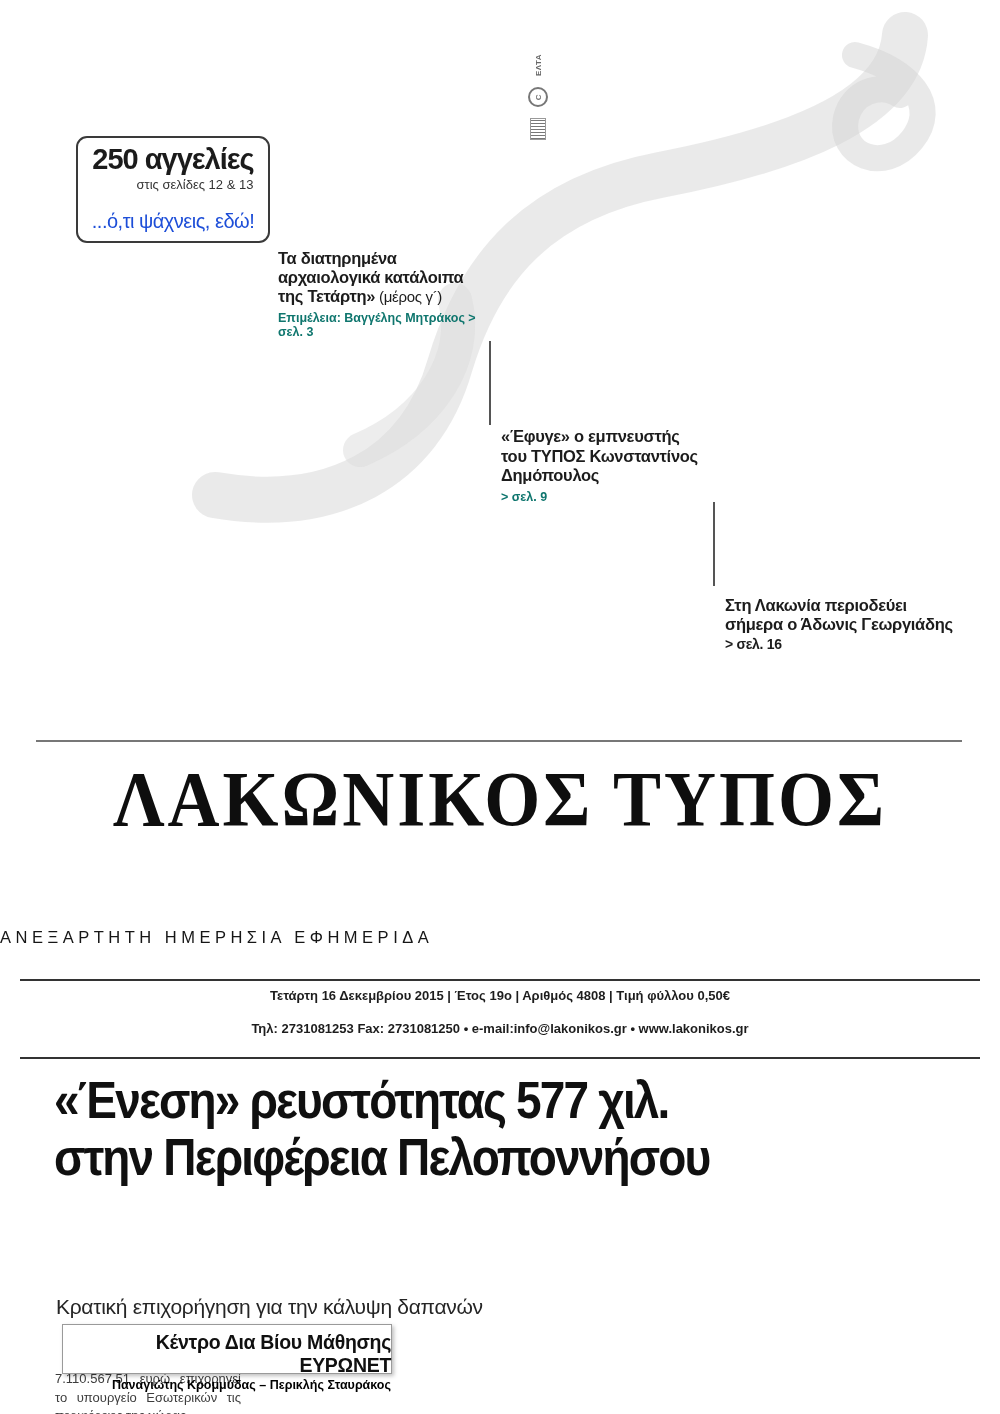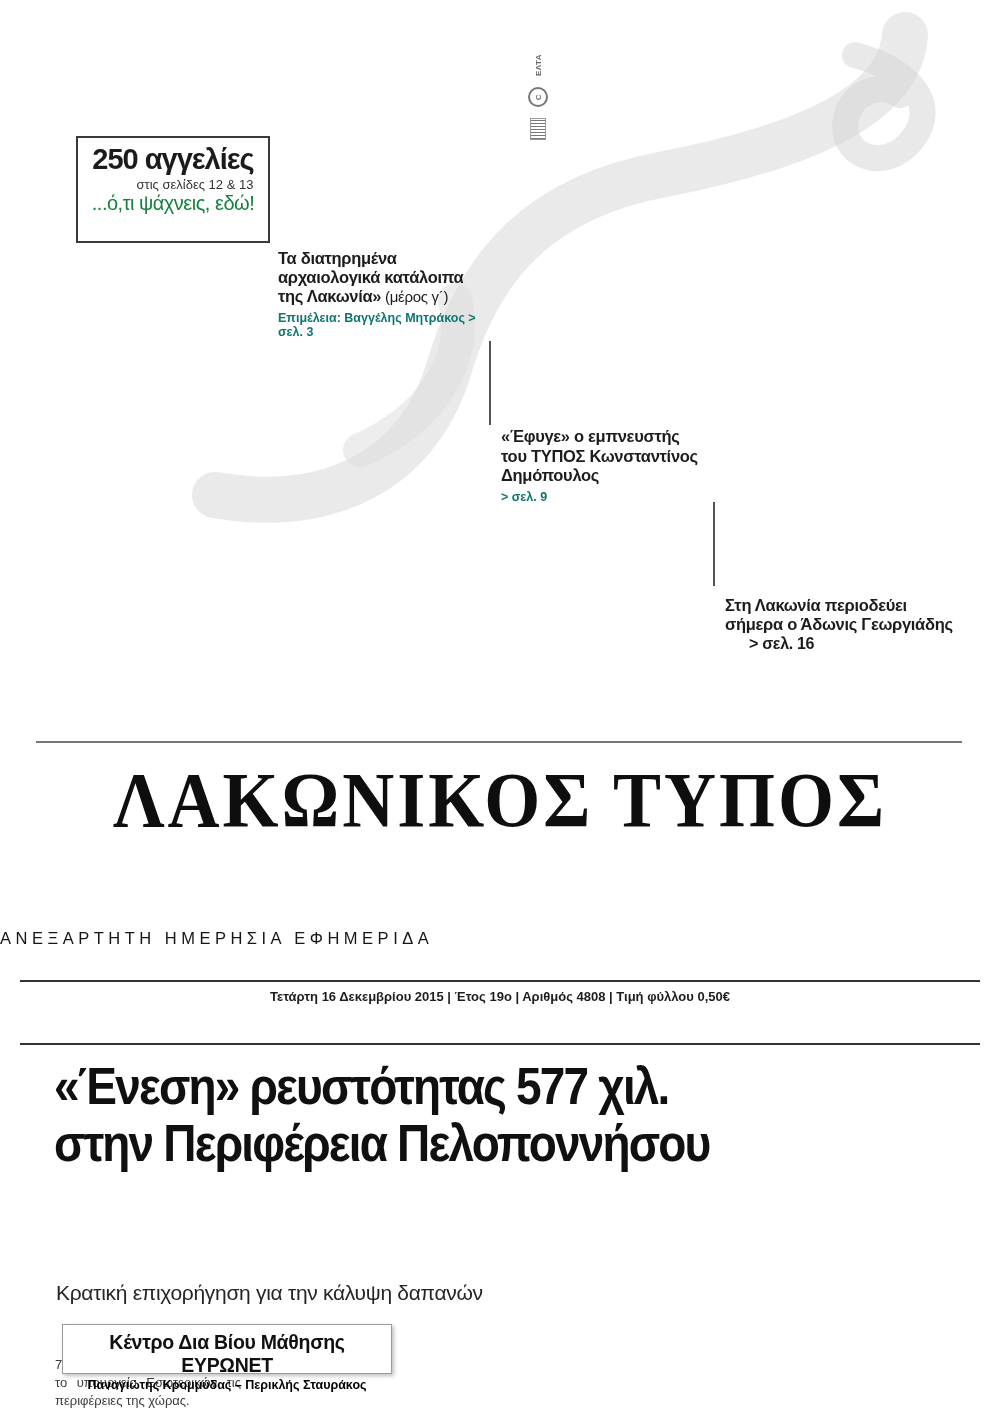--- a/index.html
+++ b/index.html
@@ -12,43 +12,43 @@
   .stampcol{display:flex;flex-direction:column;gap:6px;align-items:center;}
   .stamp{width:26px;height:26px;display:flex;align-items:center;justify-content:center;
          transform:rotate(-90deg);color:#666;font-size:8px;font-weight:bold;letter-spacing:.5px;}
   .stamp .ring{width:16px;height:16px;border:2px solid #777;border-radius:50%;
                display:flex;align-items:center;justify-content:center;font-size:8px;color:#777;}
   .barcode{width:20px;height:14px;background:repeating-linear-gradient(90deg,#777 0 1px,#fff 1px 3px);
            border:1px solid #999;}
   .clsbox{border:2px solid #3a3a3a;background:#fff;text-align:center;padding-top:7px;}
   .cls-title{font-size:29px;font-weight:bold;color:#1b1b1b;letter-spacing:-1px;line-height:1;}
   .cls-sub{font-size:13px;color:#333;margin-top:3px;padding-left:44px;}
-  .cls-tag{font-size:20px;color:#15803d;margin-top:0;letter-spacing:-.5px;}
+  .cls-tag{font-size:20px;color:#1d4ed8;margin-top:18px;letter-spacing:-.5px;}
   .teaser{font-size:16.5px;font-weight:bold;line-height:1.16;color:#1c1c1c;letter-spacing:-.3px;}
   .teaser .lt{font-weight:normal;font-size:15px;}
   .tpage{font-size:12.5px;font-weight:bold;color:#0f766e;margin-top:5px;}
-  .tpage-in{font-size:16px;margin-left:24px;}
+  .tpage-in{font-size:14px;}
   .vdiv{width:2px;background:#555;}
   
   .mast-title{width:100%;text-align:center;font-family:"Liberation Serif",serif;font-weight:bold;
               font-size:72px;letter-spacing:3px;color:#0e0e0e;white-space:nowrap;
               transform:scale(1,1.08);transform-origin:center top;}
   .mast-sub{width:100%;text-align:left;font-size:16.5px;letter-spacing:4.5px;color:#161616;}
   .rule{background:#333;}
   .issue{width:100%;text-align:center;font-size:13px;font-weight:bold;color:#1d1d1d;}
   
   .h1block{font-weight:bold;color:#101010;letter-spacing:-2px;line-height:1.09;
            transform:scale(.92,1.03);transform-origin:left top;white-space:nowrap;}
   .h1block .l{display:block;}
   .deck{font-size:21px;color:#252525;letter-spacing:-.3px;}
   .body{font-size:13px;line-height:1.4;text-align:justify;color:#3c3c3c;}
   .body p{margin:0;}
   .body p.ind{text-indent:12px;}
   .euronet{background:#fff;border:1px solid #9a9a9a;box-shadow:2px 2px 4px rgba(0,0,0,.25);
-           text-align:center;padding-top:6px;box-sizing:border-box;}
+           text-align:right;padding-top:6px;box-sizing:border-box;}
   .eu-t{font-size:19.5px;font-weight:bold;color:#101010;letter-spacing:-.3px;}
   .eu-n{font-size:12.5px;font-weight:bold;color:#000000;margin-top:1px;}
 </style>
 </head>
 <body>
 
 <div id="page">
 
   <svg class="abs" style="left:0;top:0;z-index:0;" width="1000" height="1414" viewBox="0 0 1000 1414">
     <path d="M905,35 C900,110 790,150 660,175 C540,198 480,265 450,365 C420,470 330,515 215,495" fill="none" stroke="#d8d8d8" stroke-width="46" stroke-linecap="round" opacity="0.55"></path>
@@ -61,28 +61,28 @@
         <span>ΕΛΤΑ</span>
       </div>
     <div class="stamp">
         <span class="ring">C</span>
       </div>
     <div class="stamp">
         <span class="barcode"></span>
       </div>
   </div>
 
-  <div class="abs z clsbox" style="left:76px;top:46px;width:190px;height:96px;">
+  <div class="abs z clsbox" style="left:76px;top:46px;width:190px;height:96px;border-radius:11px;">
     <div class="cls-title">250 αγγελίες</div>
     <div class="cls-sub">στις σελίδες 12 &amp; 13</div>
     <div class="cls-tag">...ό,τι ψάχνεις, εδώ!</div>
   </div>
 
   <div class="abs z" style="left:278px;top:52px;width:198px;">
-    <div class="teaser"><span>Τα διατηρημένα αρχαιολογικά κατάλοιπα της Λακωνία»</span><span class="lt"> (μέρος γ´)</span></div>
+    <div class="teaser"><span>Τα διατηρημένα αρχαιολογικά κατάλοιπα της Τετάρτη»</span><span class="lt"> (μέρος γ´)</span></div>
     <div class="tpage">Επιμέλεια: Βαγγέλης Μητράκος &gt; σελ. 3</div>
   </div>
 
   <div class="abs z vdiv" style="left:489px;top:54px;height:84px;"></div>
 
   <div class="abs z" style="left:501px;top:56px;width:200px;">
     <div class="teaser">«Έφυγε» ο εμπνευστής του ΤΥΠΟΣ Κωνσταντίνος Δημόπουλος</div>
     <div class="tpage">&gt; σελ. 9</div>
   </div>
 
@@ -91,20 +91,21 @@
   <div class="abs z" style="left:725px;top:64px;width:235px;">
     <div class="teaser"><span>Στη Λακωνία περιοδεύει σήμερα ο Άδωνις Γεωργιάδης</span><span class="tpage-in"> &gt; σελ. 16</span></div>
   </div>
 
   <div class="abs z rule" style="left:36px;top:151px;width:926px;height:2px;background:#777;"></div>
 
   <div class="abs z mast-title" style="left:0;top:164px;">ΛΑΚΩΝΙΚΟΣ ΤΥΠΟΣ</div>
   <div class="abs z mast-sub" style="left:0;top:254px;">ΑΝΕΞΑΡΤΗΤΗ ΗΜΕΡΗΣΙΑ ΕΦΗΜΕΡΙΔΑ</div>
   <div class="abs z rule" style="left:20px;top:286px;width:960px;height:2px;"></div>
   <div class="abs z issue" style="left:0;top:293px;">Τετάρτη 16 Δεκεμβρίου 2015 | Έτος 19ο | Αριθμός 4808 | Τιμή φύλλου 0,50€</div>
+  <div class="abs z issue" style="left:0;top:311px;">Τηλ: 2731081253 Fax: 2731081250 • e-mail:info@lakonikos.gr • www.lakonikos.gr</div>
   <div class="abs z rule" style="left:20px;top:332px;width:960px;height:2px;"></div>
 
   <div class="abs z h1block" style="left:54px;top:346px;font-size:50px;">
     <span class="l">«Ένεση» ρευστότητας 577 χιλ.</span>
     <span class="l">στην Περιφέρεια Πελοποννήσου</span>
   </div>
   <div class="abs z deck" style="left:56px;top:459px;">Κρατική επιχορήγηση για την κάλυψη δαπανών</div>
 
   <div class="abs z body" style="left:55px;top:492px;width:186px;height:346px;">
     <p class="ind">Με ποσό συνολικού ύψους 7.110.567,51 ευρώ επιχορηγεί το υπουργείο Εσωτερικών τις περιφέρειες της χώρας.</p>

